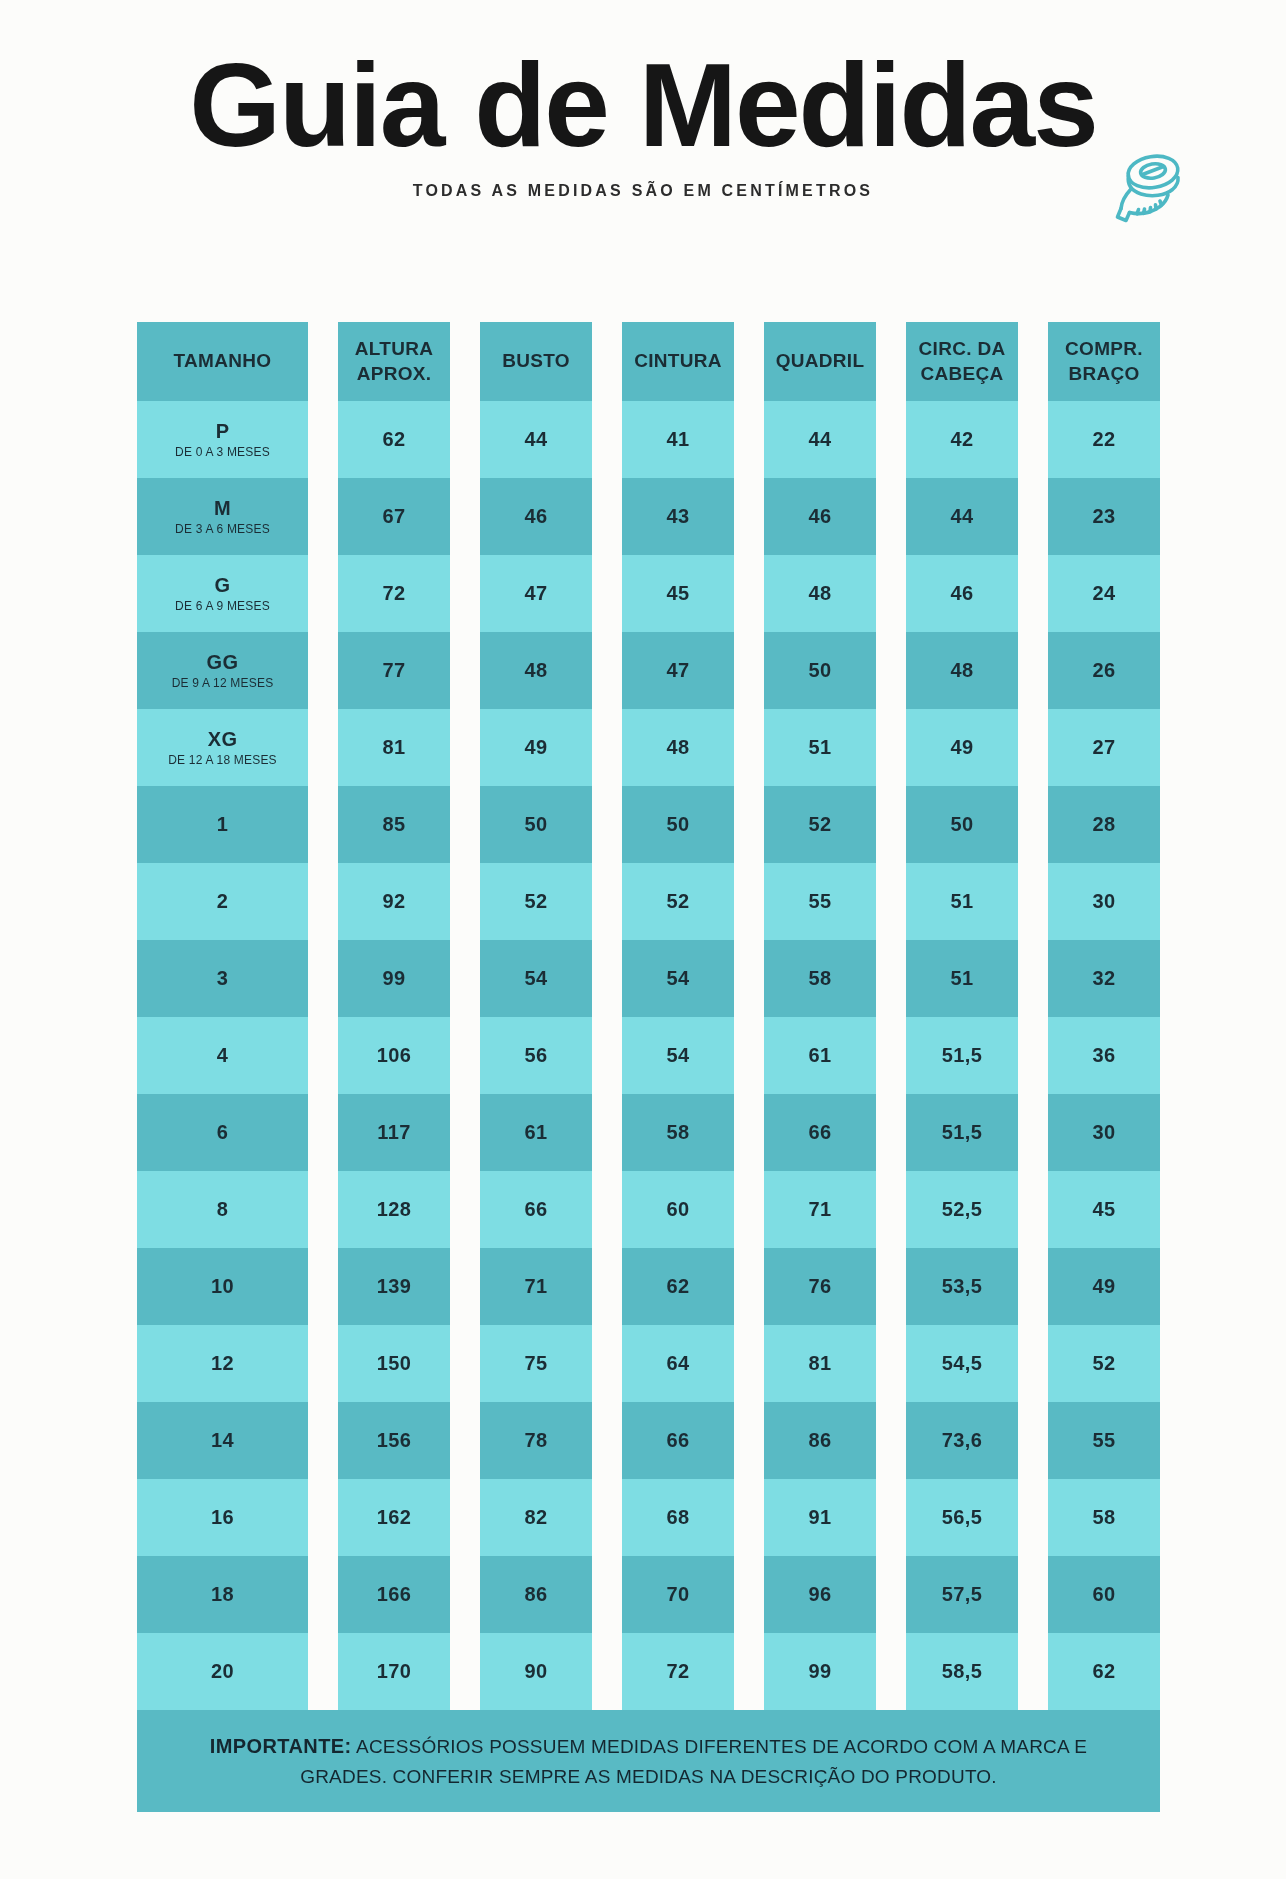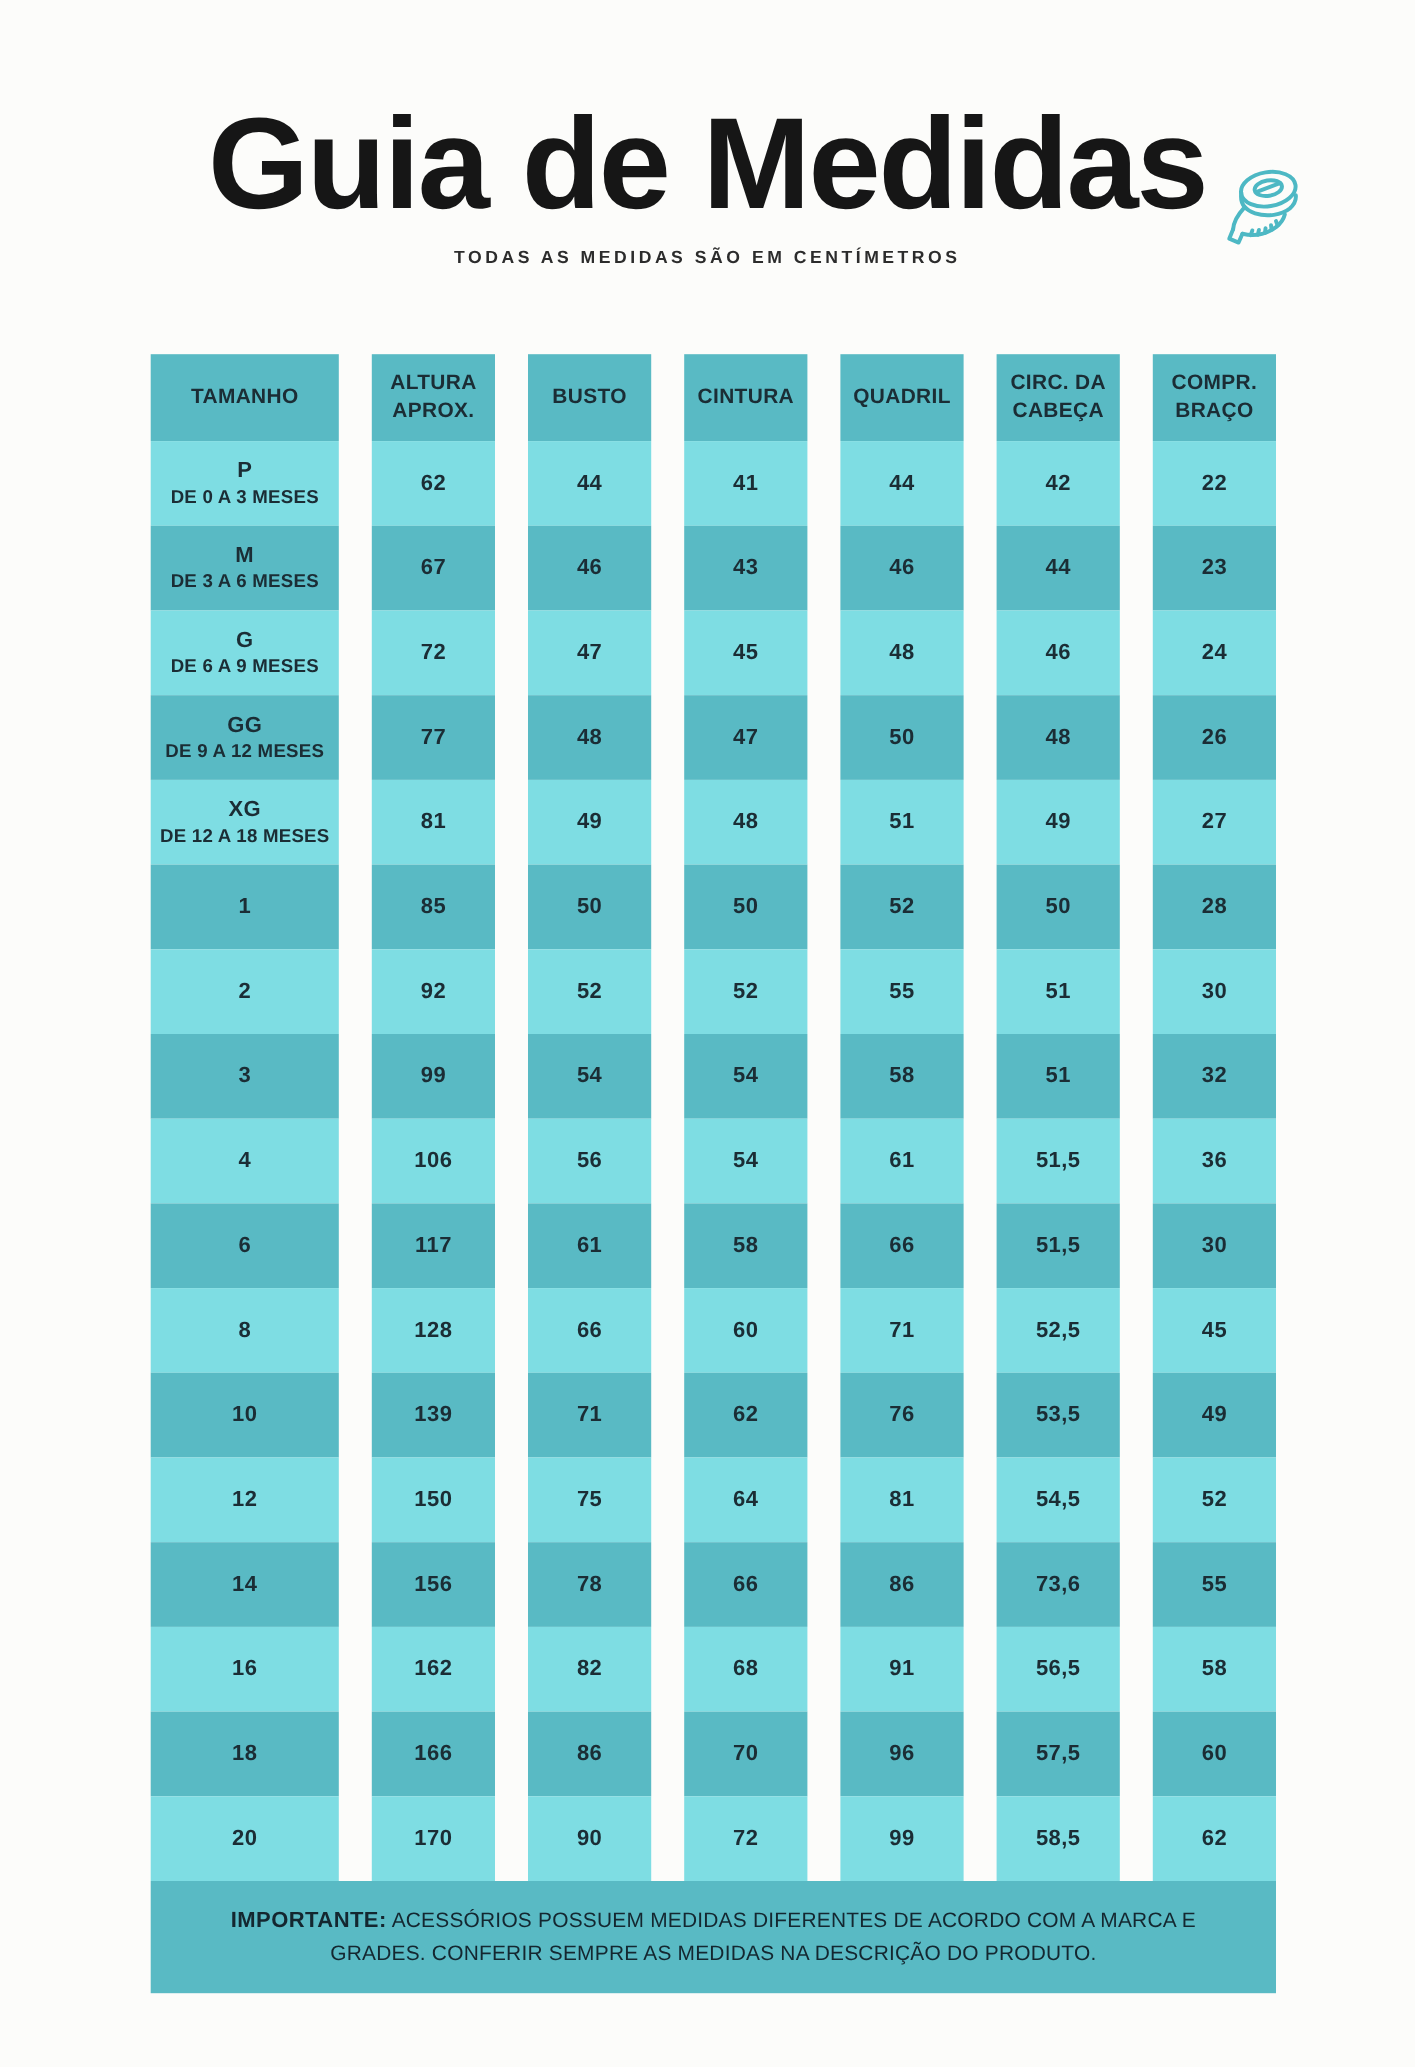--- a/index.html
+++ b/index.html
@@ -16,21 +16,21 @@
     width:1286px;height:1879px;position:relative;overflow:hidden;
     background:var(--bg);
     font-family:"Liberation Sans", sans-serif;
     color:var(--text-dark);
   }
   .page{position:absolute;inset:0;}
 
   
   .header-area{position:absolute;left:0;top:0;width:1286px;text-align:center;}
   .page-title{
-    margin:0;padding-top:88px;
+    margin:0;padding-top:44px;
     font-size:118px;line-height:1.05;font-weight:bold;
     letter-spacing:-2px;color:var(--title);
   }
   .page-subtitle{
     margin-top:14px;
     font-size:16px;font-weight:bold;letter-spacing:3.2px;
     color:#2c2c2c;
   }
   .tape-icon{position:absolute;left:1112px;top:148px;width:80px;height:88px;}
 
@@ -48,21 +48,21 @@
   }
   .cell.dark{background:var(--teal-dark);}
   .cell.light{background:var(--teal-light);}
   .header-cell{
     background:var(--teal-dark);
     font-weight:bold;font-size:19px;line-height:1.3;
     letter-spacing:0.3px;padding:0 8px;
   }
   .value-cell{font-size:20px;font-weight:bold;letter-spacing:0.4px;}
   .size-label{font-size:20px;font-weight:bold;letter-spacing:0.4px;}
-  .size-sub{font-size:17px;font-weight:bold;margin-top:2px;letter-spacing:0.2px;}
+  .size-sub{font-size:12px;font-weight:normal;margin-top:2px;letter-spacing:0.2px;}
 
   
   .note{
     position:absolute;left:137px;top:1710px;width:1023px;min-height:102px;
     background:var(--teal-dark);
     display:flex;align-items:center;justify-content:flex-end;
     padding:14px 60px;
   }
   .note-inner{
     max-width:905px;text-align:center;

